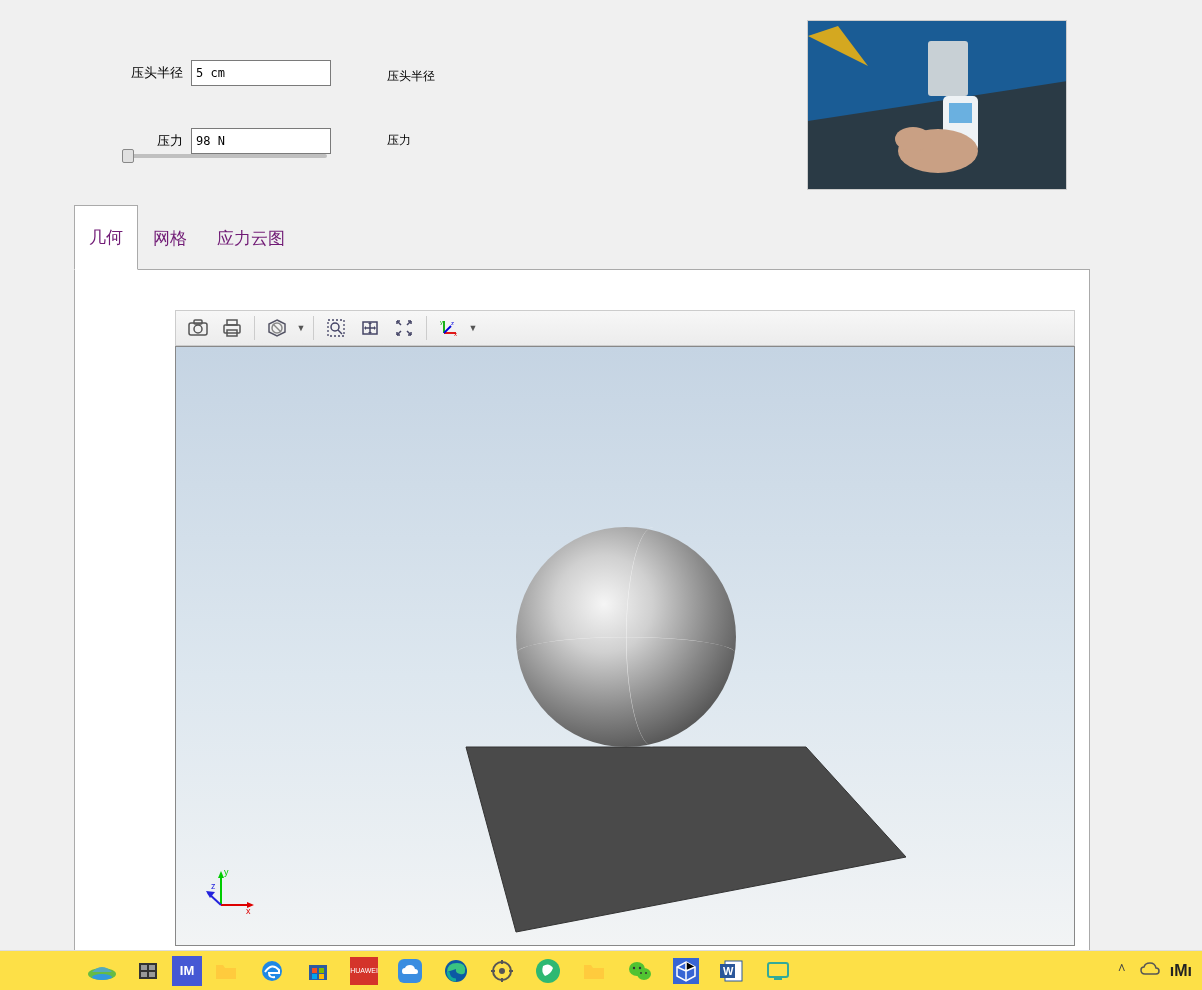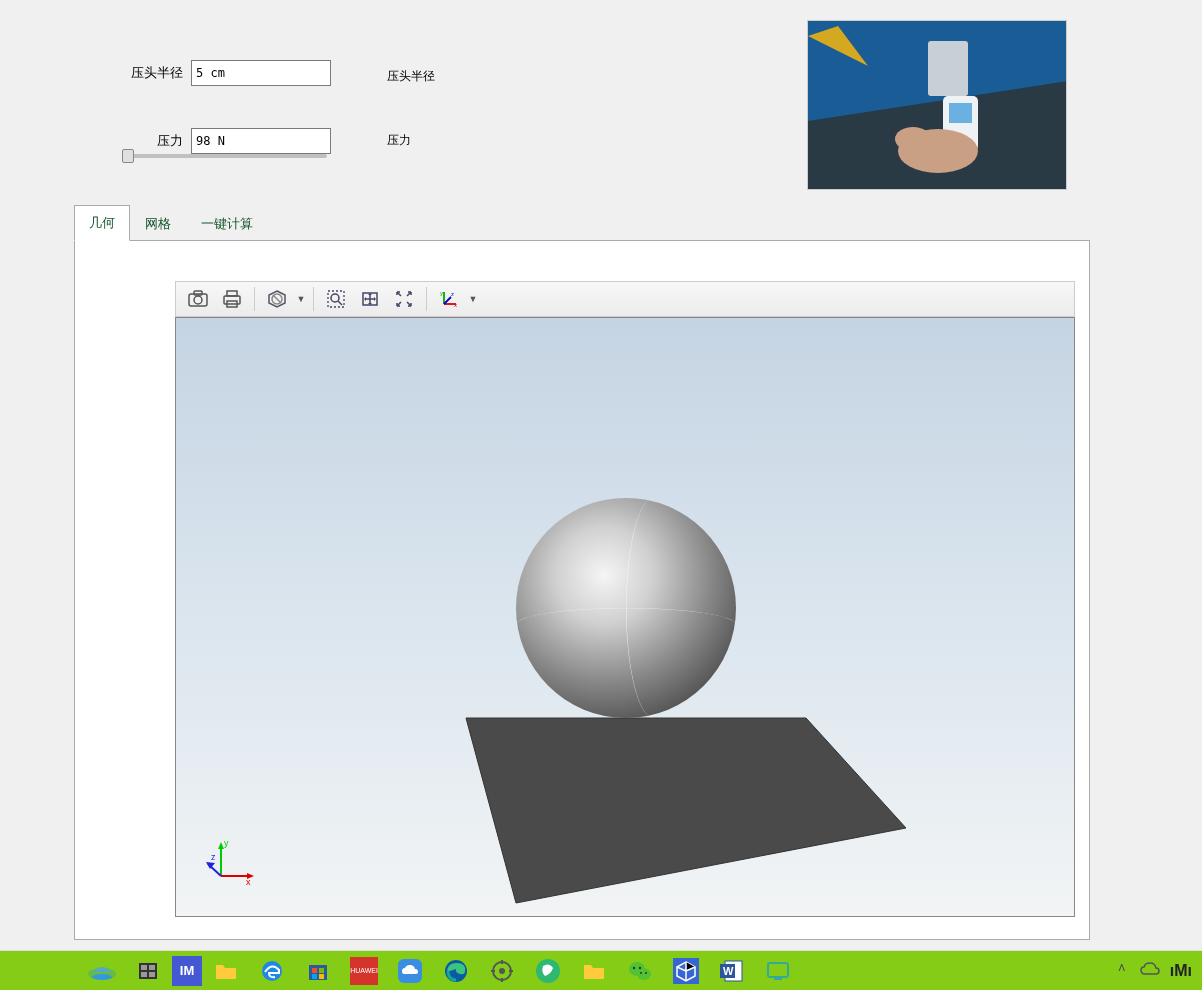--- a/index.html
+++ b/index.html
@@ -76,27 +76,27 @@
 .tabs-container {
   position: absolute;
   left: 74px; top: 205px;
   width: 1016px;
 }
 .tab-strip {
   display: flex;
   align-items: flex-end;
 }
 .tab {
-  padding: 8px 14px;
-  font-size: 13px;
+  padding: 20px 14px;
+  font-size: 17px;
   background: #f0f0f0;
   border: 1px solid transparent;
   border-bottom: none;
   cursor: pointer;
-  color: #14532d;
+  color: #701a75;
 }
 .tab.active {
   background: #fff;
   border: 1px solid #aaa;
   border-bottom: 1px solid #fff;
   position: relative;
   z-index: 2;
 }
 .tab-content {
   border: 1px solid #aaa;
@@ -163,21 +163,21 @@
 }
 .triad {
   position: absolute;
   left: 30px; bottom: 30px;
   width: 50px; height: 50px;
 }
 .taskbar {
   position: absolute;
   left: 0; right: 0; bottom: 0;
   height: 40px;
-  background: #84cc16;
+  background: #fde047;
   border-top: 1px solid #ddd;
   display: flex;
   align-items: center;
   padding: 0 10px;
   gap: 2px;
 }
 .task-icon {
   width: 44px; height: 32px;
   display: flex; align-items: center; justify-content: center;
   cursor: pointer;
@@ -213,21 +213,21 @@
       <ellipse cx="105" cy="118" rx="18" ry="12" fill="#c9a084"></ellipse>
       <path d="M 0 15 L 60 45 L 30 5 Z" fill="#d4a820"></path>
     </svg>
   </div>
 </div>
 
 <div class="tabs-container">
   <div class="tab-strip">
     <div class="tab active">几何</div>
     <div class="tab">网格</div>
-    <div class="tab">一键计算</div>
+    <div class="tab">应力云图</div>
   </div>
   <div class="tab-content">
     <div class="viewer-toolbar">
       <div class="tool-btn">
         <svg width="20" height="18" viewBox="0 0 20 18">
             <rect x="1" y="4" width="18" height="12" rx="2" fill="none" stroke="#555" stroke-width="1.5"></rect>
             <circle cx="10" cy="10" r="4" fill="none" stroke="#555" stroke-width="1.5"></circle>
             <rect x="6" y="1" width="8" height="4" rx="1" fill="none" stroke="#555" stroke-width="1.5"></rect>
           </svg>
       </div>

